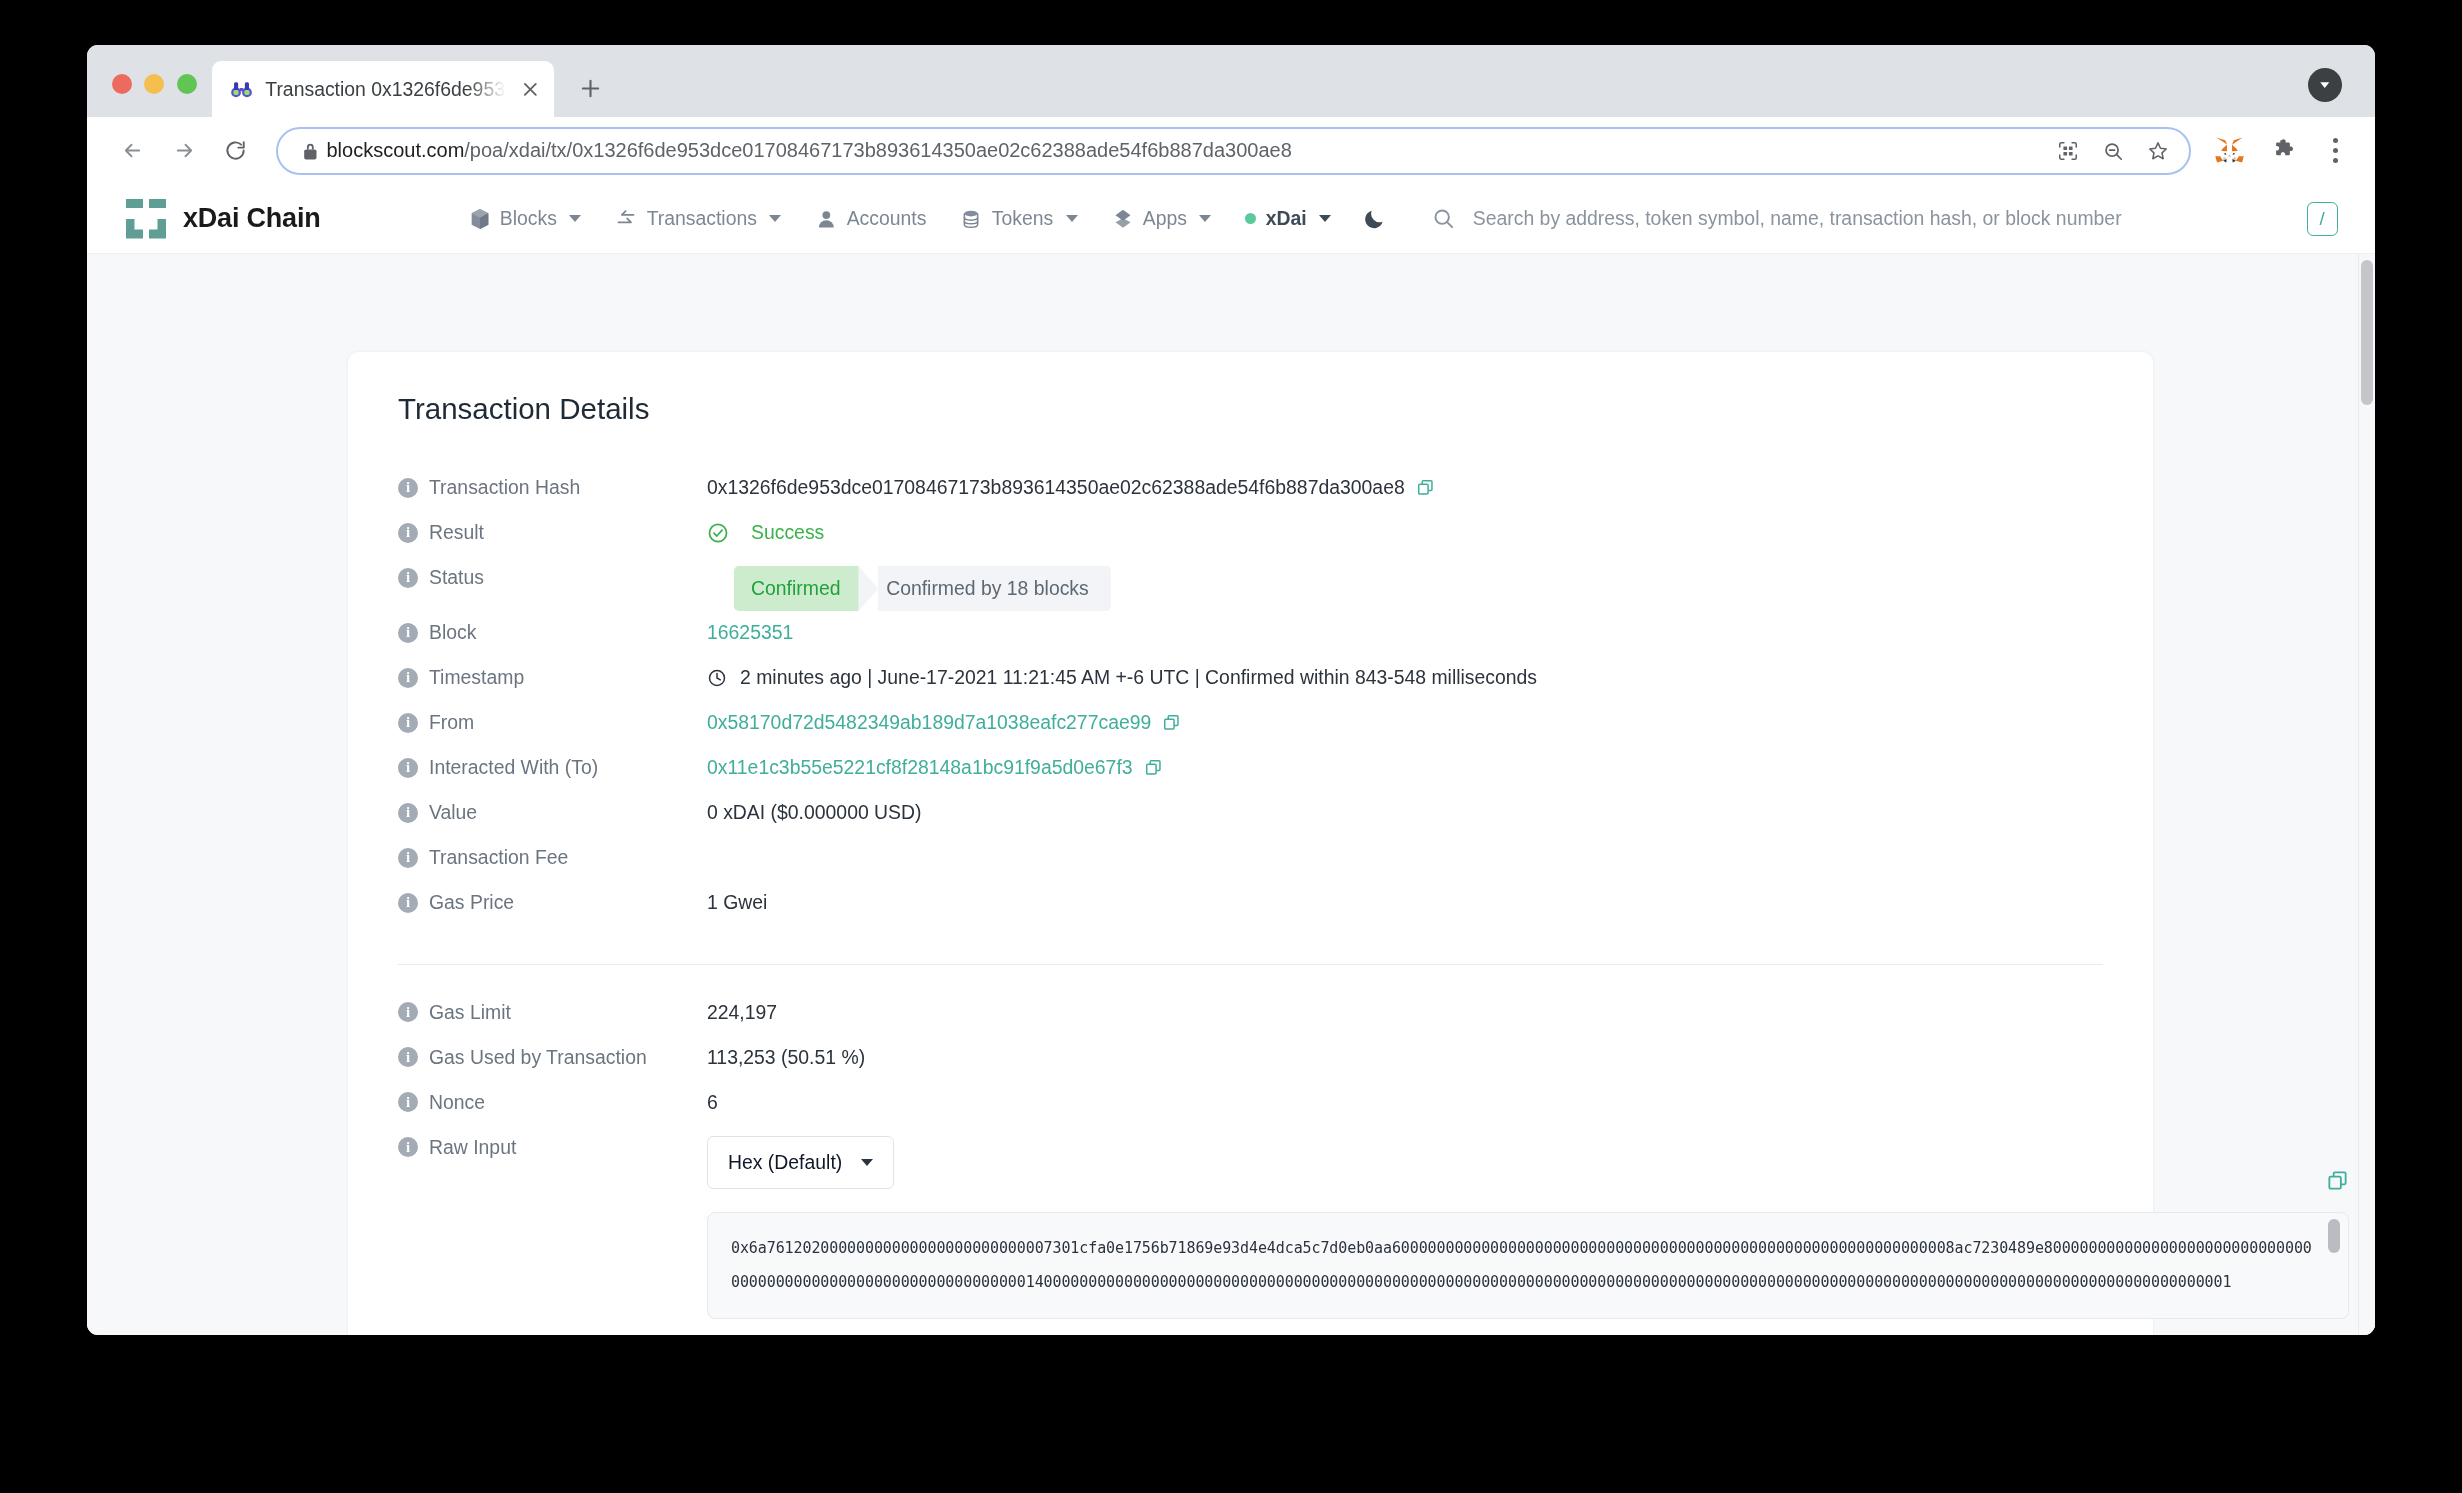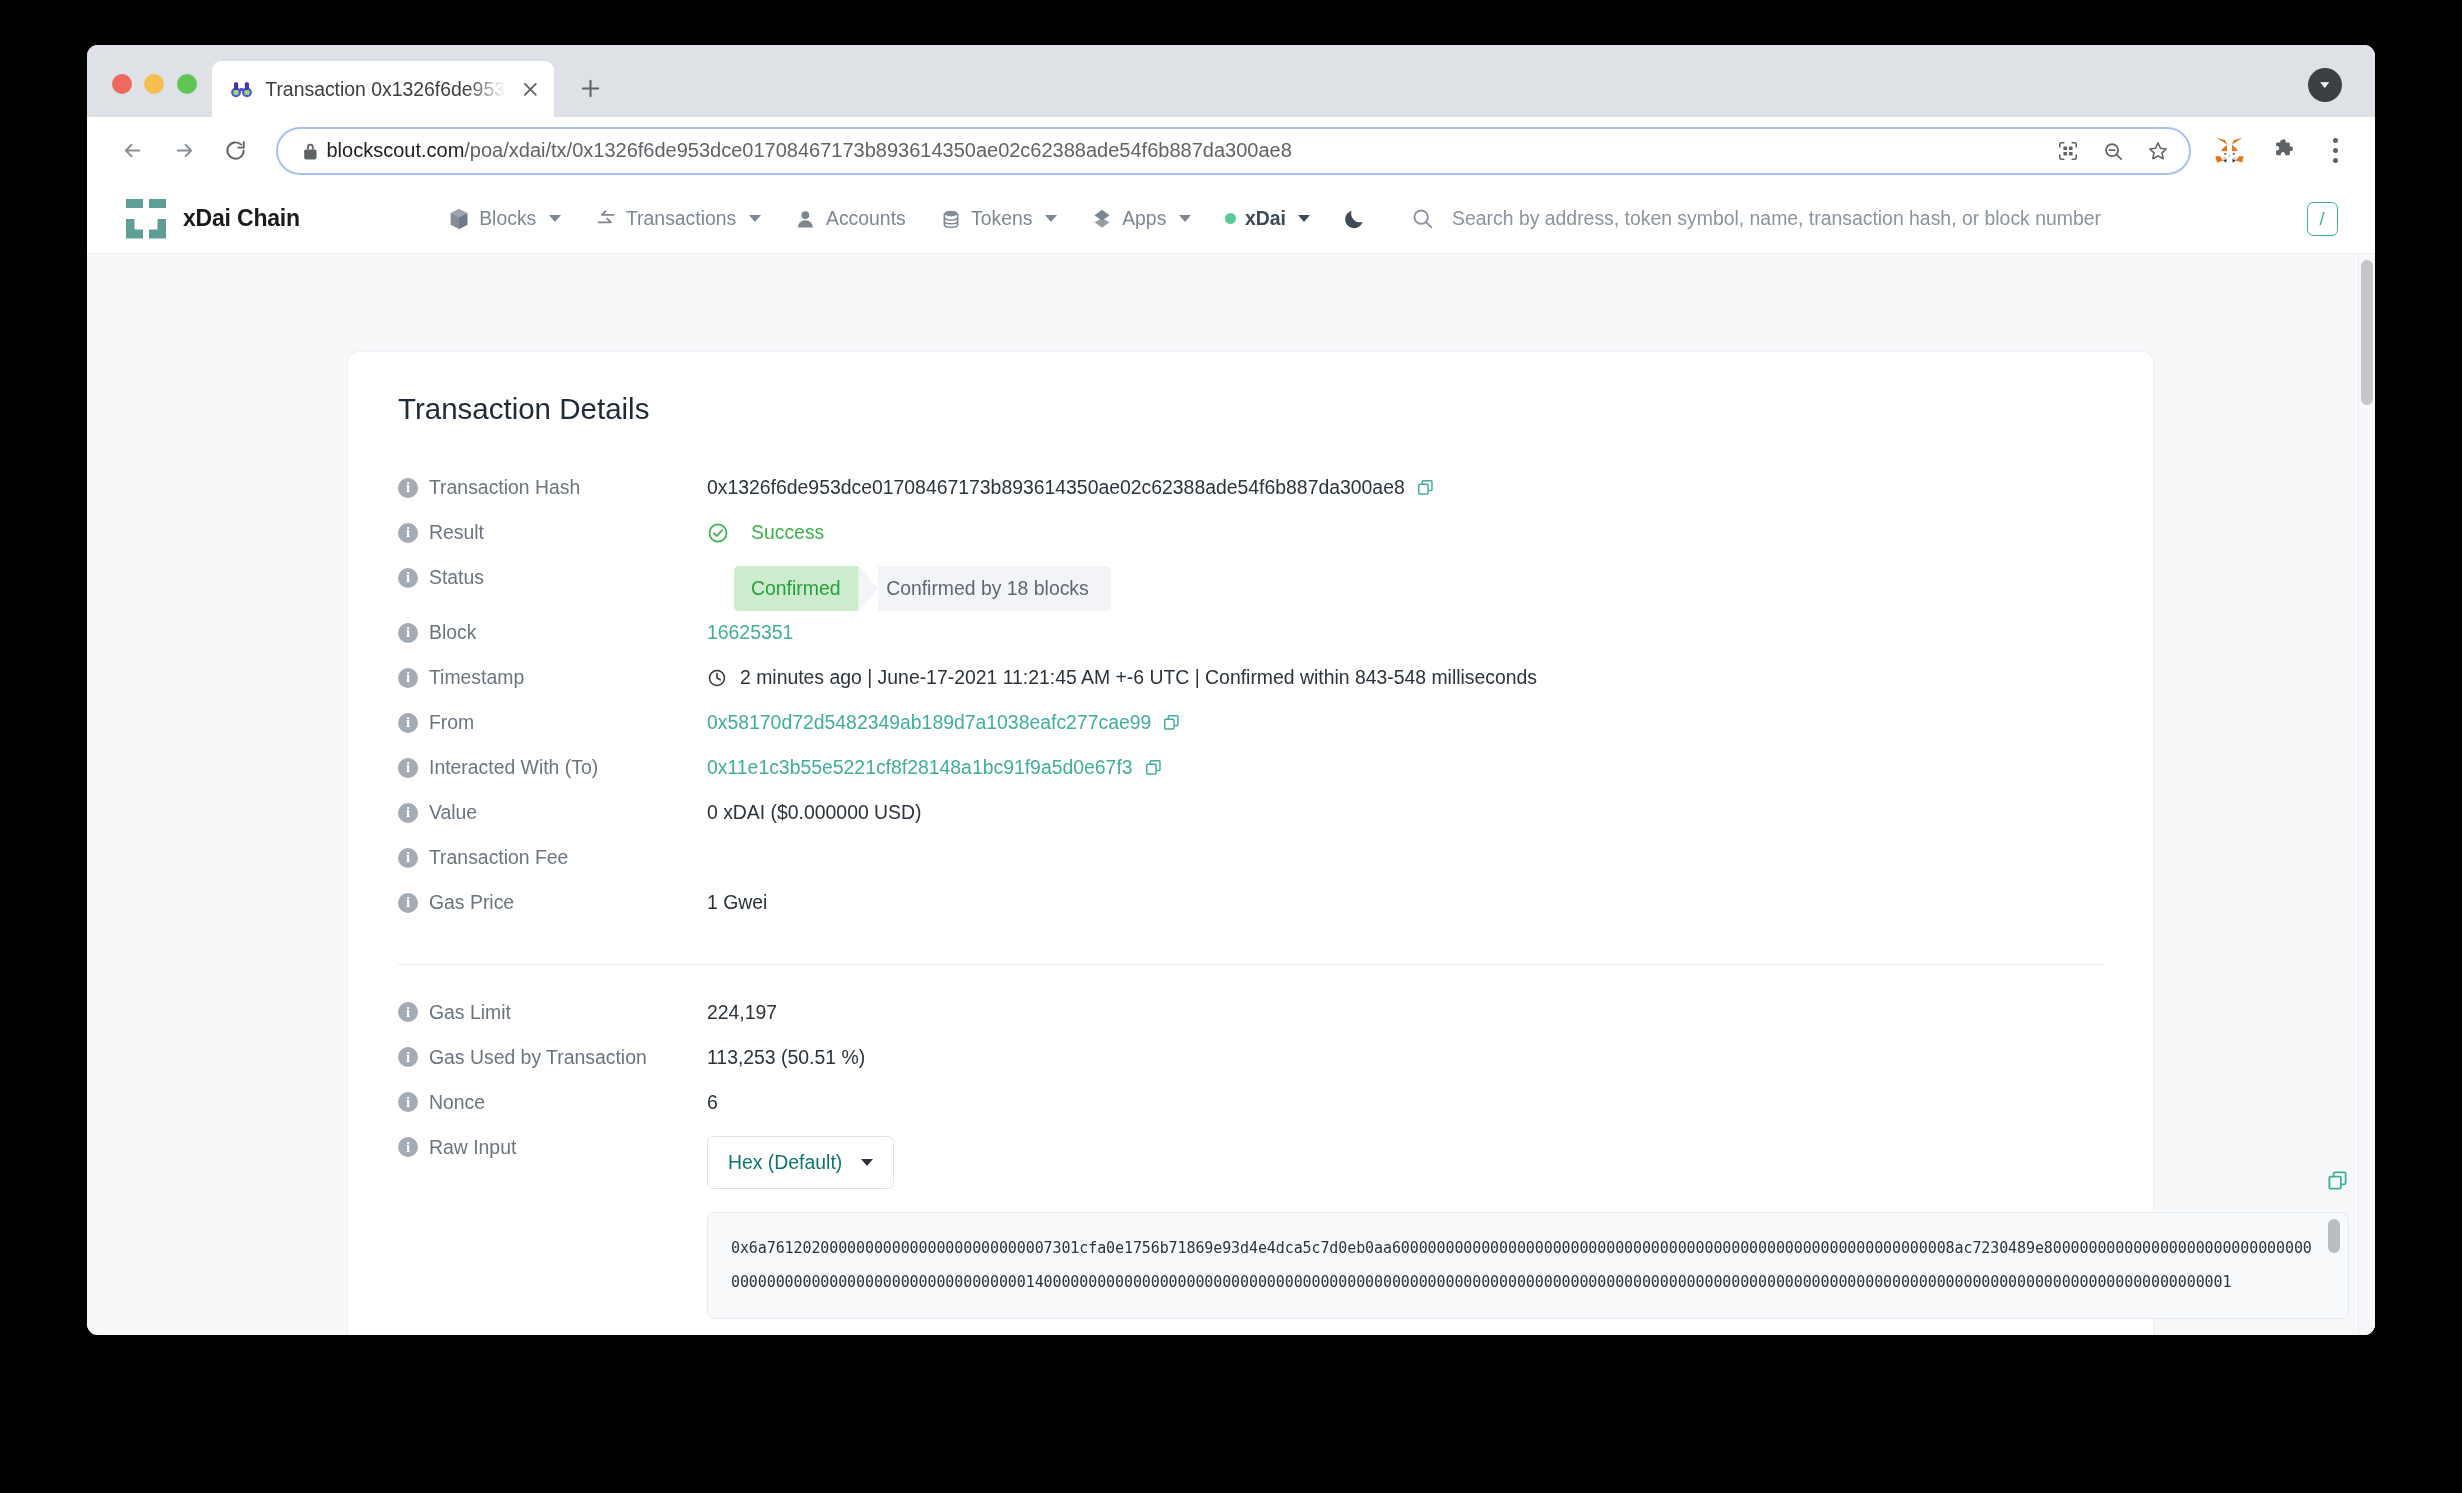--- a/index.html
+++ b/index.html
@@ -159,21 +159,21 @@
   .brand-logo i {
     position: absolute; background: #5f9e95; display: block;
   }
   .lg-tl { left: 0; top: 0; width: 17px; height: 9.3px; }
   .lg-tr { right: 0; top: 0; width: 17px; height: 9.3px; }
   .lg-bl { left: 0; bottom: 0; width: 17px; height: 20px;
            clip-path: polygon(0 0, 8.5px 0, 8.5px 11px, 17px 11px, 17px 20px, 0 20px); }
   .lg-br { right: 0; bottom: 0; width: 17px; height: 20px;
            clip-path: polygon(8.5px 0, 17px 0, 17px 20px, 0 20px, 0 11px, 8.5px 11px); }
   .brand-name {
-    font-size: 23px; font-weight: 700; color: #1a1a1a; letter-spacing: -0.2px;
+    font-size: 27px; font-weight: 700; color: #1a1a1a; letter-spacing: -0.2px;
   }
 
   .main-nav {
     flex: 0 0 auto;
     display: flex; align-items: center;
     margin-left: 131px;
     gap: 0px;
   }
   .nav-item {
     display: flex; align-items: center; gap: 9.3px;
@@ -294,21 +294,21 @@
   }
 
   .row.rawinput { align-items: flex-start; min-height: 62px; }
   .select-btn {
     border: 1.6px solid #dfe3e8;
     border-radius: 6.2px;
     background: #ffffff;
     height: 53px;
     padding: 0 20px;
     display: inline-flex; align-items: center; gap: 15.5px;
-    font-size: 19.4px; color: #0f766e;
+    font-size: 19.4px; color: #0f172a;
   }
   .select-btn .caret { border-top-color: #2b333d; }
 
   .raw-copy-row { position: relative; height: 0; }
   .raw-copy {
     position: absolute; right: 0; top: -20px;
     width: 23px; height: 23px; color: #3fae9a;
   }
 
   .hex-box {

